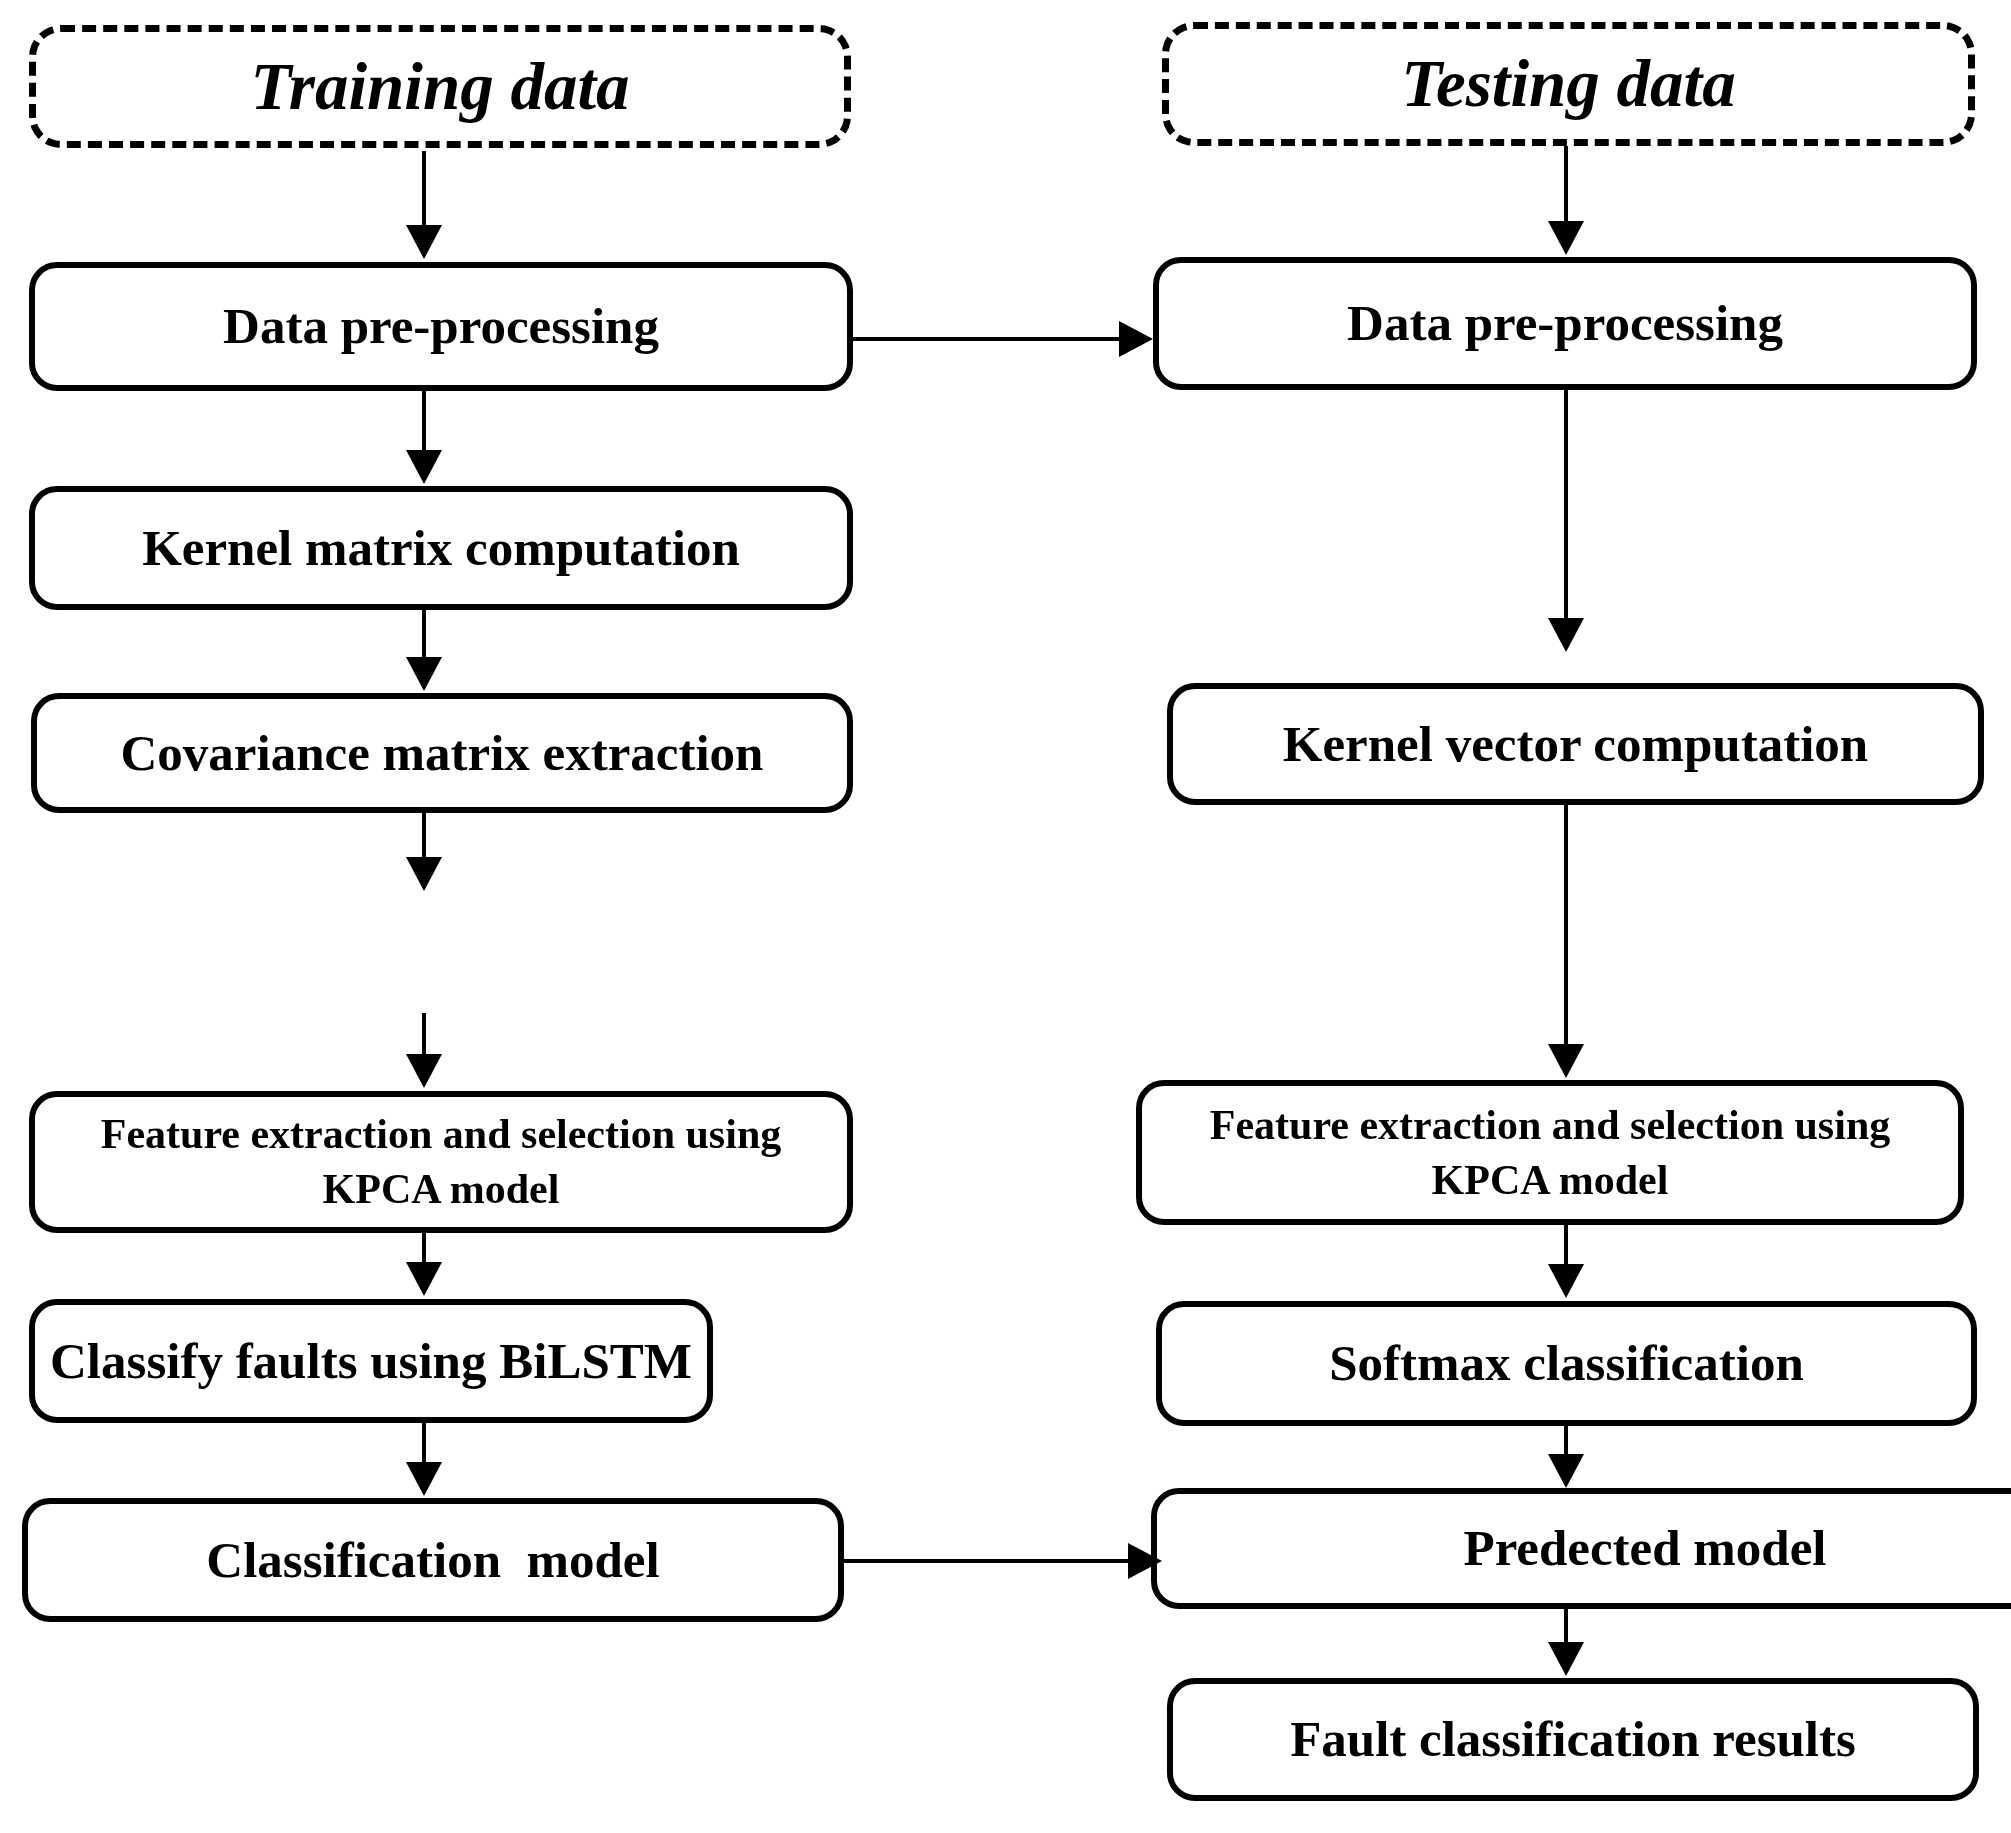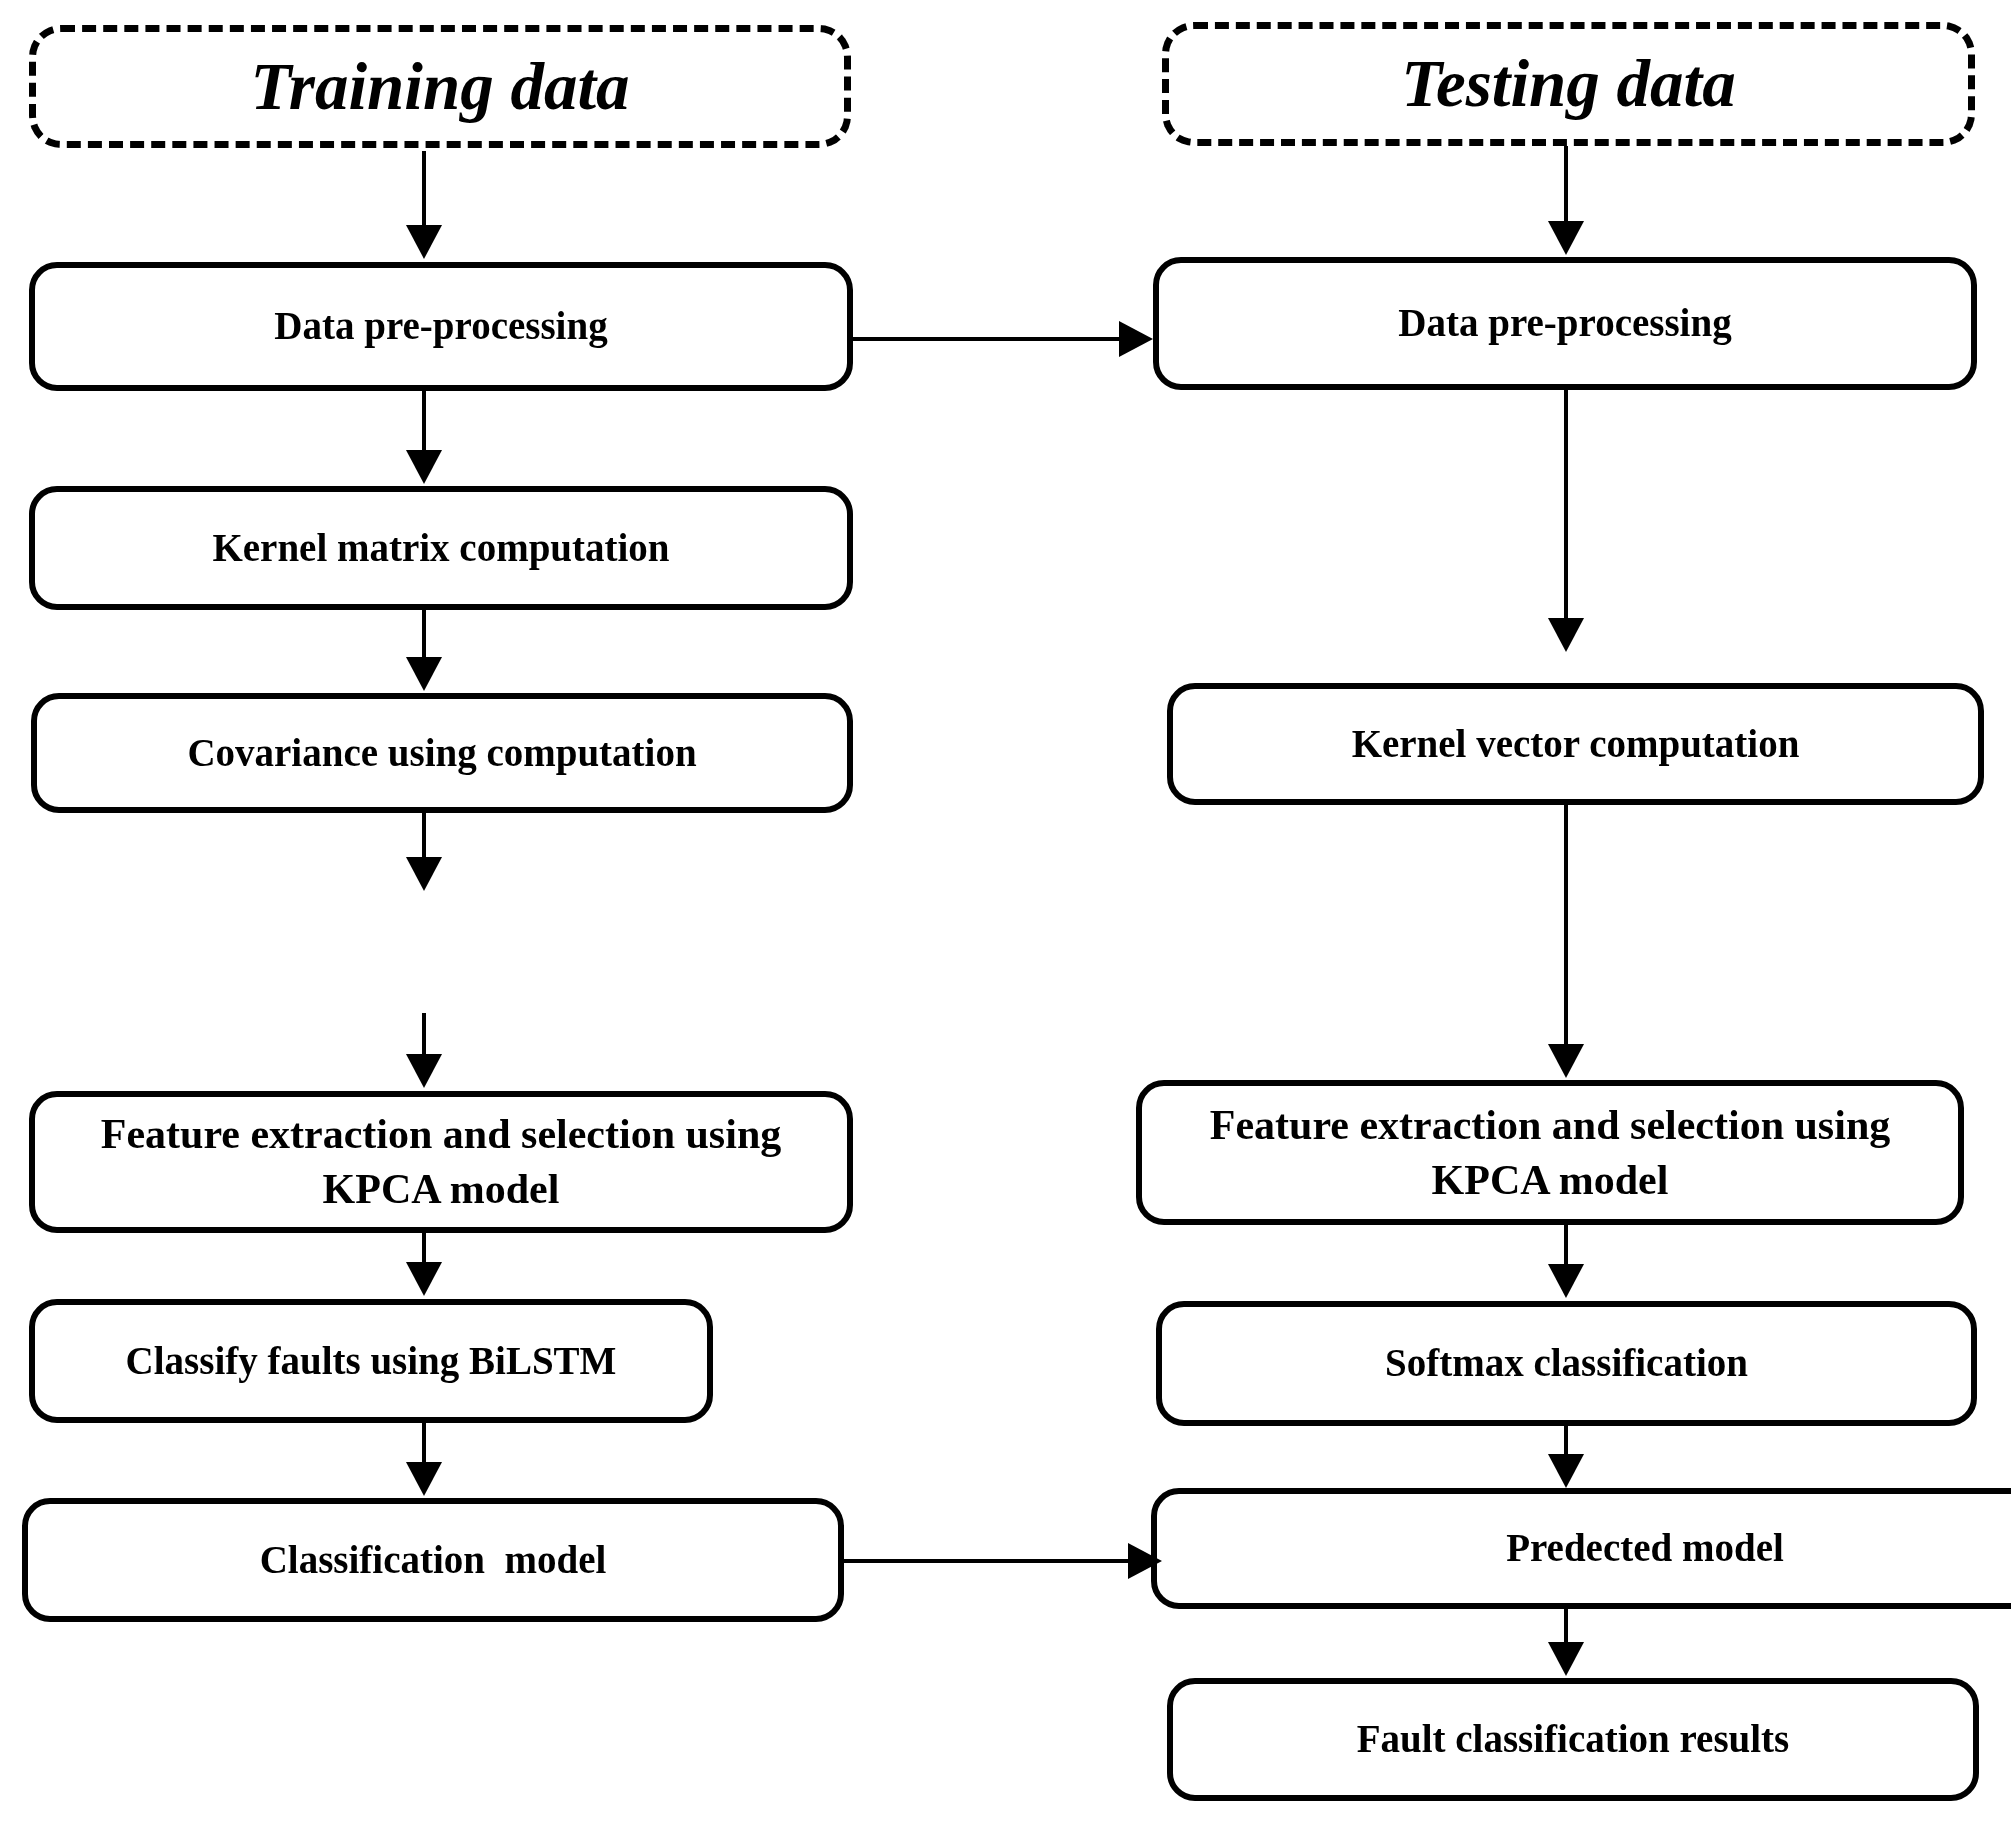--- a/index.html
+++ b/index.html
@@ -19,21 +19,21 @@
     position: absolute;
     box-sizing: border-box;
     background: #ffffff;
     border: 6.2px solid #000000;
     border-radius: 28px;
     display: flex;
     align-items: center;
     justify-content: center;
     text-align: center;
     font-weight: bold;
-    font-size: 39px;
+    font-size: 51px;
     line-height: 1.3;
     padding: 0 8.9px;
   }
   .box span { white-space: pre-wrap; }
   .box.dashed {
     border: 7px dashed #000000;
     border-radius: 32px;
     font-style: italic;
     font-size: 67px;
   }
@@ -82,21 +82,21 @@
 
   <div class="box" style="left:29px; top:262px; width:824px; height:129px;">
     <span>Data pre-processing</span>
   </div>
 
   <div class="box" style="left:29px; top:486px; width:824px; height:124px;">
     <span>Kernel matrix computation</span>
   </div>
 
   <div class="box" style="left:31px; top:693px; width:822px; height:120px;">
-    <span>Covariance using computation</span>
+    <span>Covariance matrix extraction</span>
   </div>
 
 
   <div class="box twoline" style="left:29px; top:1091px; width:824px; height:142px;">
     <span>Feature extraction and selection using KPCA model</span>
   </div>
 
   <div class="box" style="left:29px; top:1299px; width:684px; height:124px;">
     <span>Classify faults using BiLSTM</span>
   </div>

